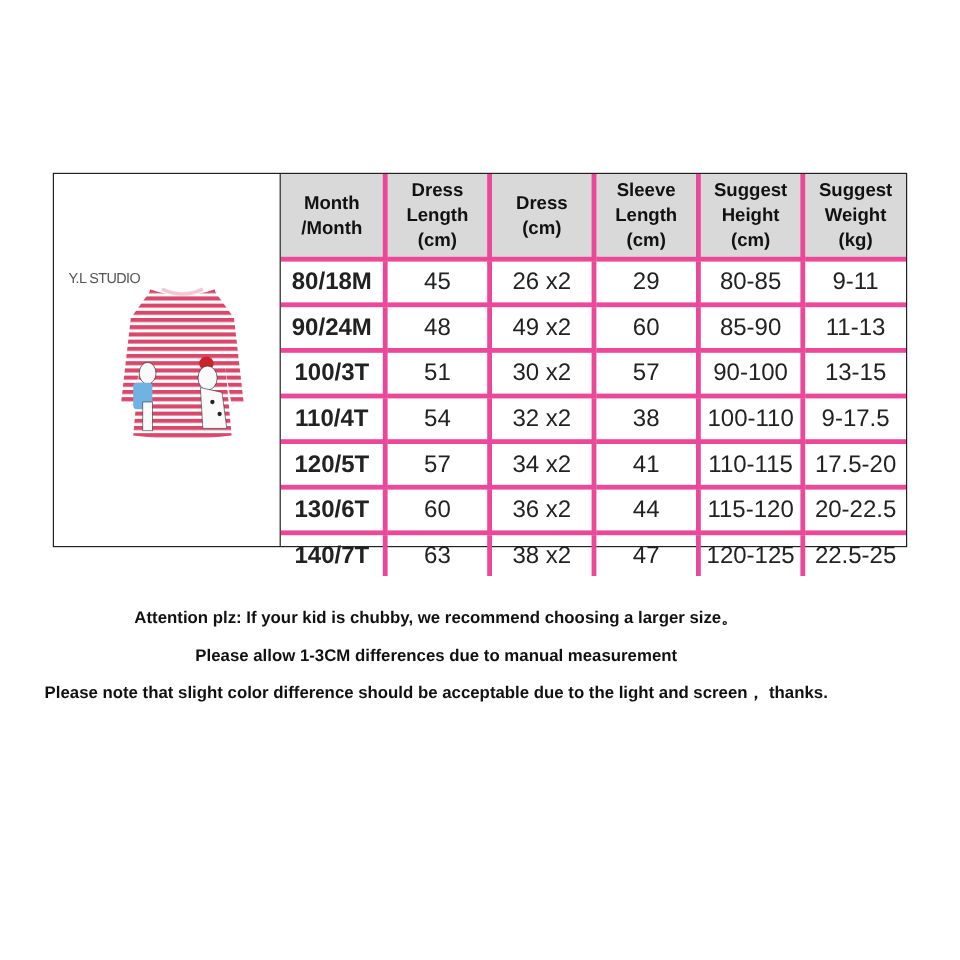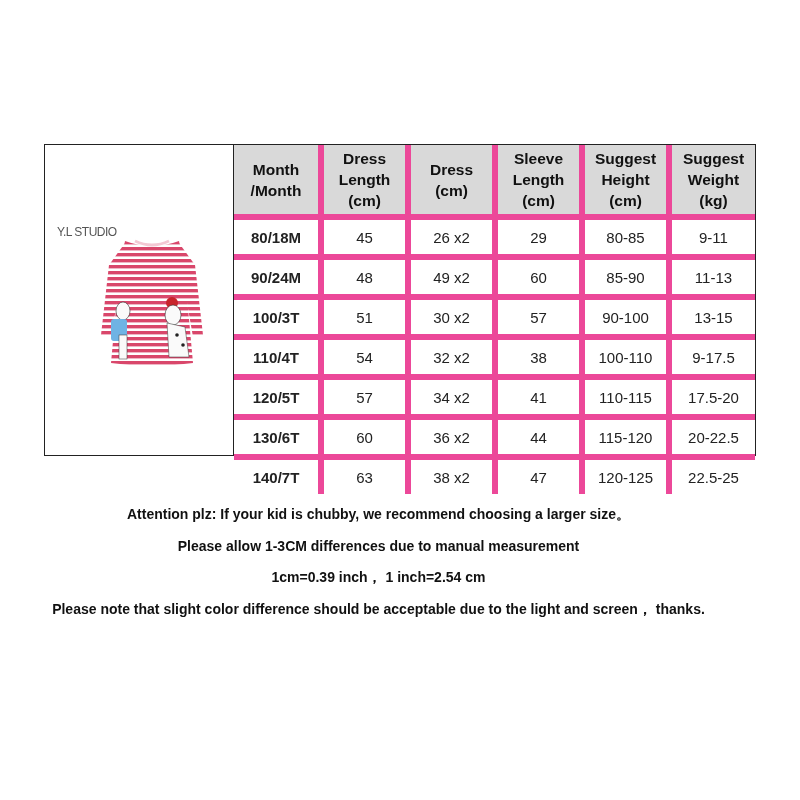--- a/index.html
+++ b/index.html
@@ -2,29 +2,29 @@
 <html><head>
 <meta charset="utf-8">
 <style>
   html, body { margin:0; padding:0; background:#ffffff; }
   body { width:800px; height:800px; position:relative; overflow:hidden; font-family:"Liberation Sans", sans-serif; color:#111; }
   .chart-box { position:absolute; left:44px; top:144px; width:712px; height:312px; border:1px solid #222; box-sizing:border-box; display:flex; }
   .image-cell { width:191px; height:100%; border-right:1px solid #222; box-sizing:border-box; position:relative; background:#fff; }
   .brand { position:absolute; left:12px; top:80px; font-size:12px; color:#555; letter-spacing:-0.5px; font-family:"Liberation Sans", sans-serif; }
   .dress { position:absolute; left:52px; top:90px; width:110px; height:135px; }
   table.size-table { border-collapse:collapse; width:521px; height:100%; table-layout:fixed; }
-  table.size-table td, table.size-table th { border:6px solid #ec4899; text-align:center; padding:0; font-size:15px; }
+  table.size-table td, table.size-table th { border:4px solid #ec4899; text-align:center; padding:0; font-size:20px; }
   table.size-table tr:first-child th { border-top:none; }
   table.size-table tr:last-child td { border-bottom:none; }
   table.size-table th:first-child, table.size-table td:first-child { border-left:none; }
   table.size-table th:last-child, table.size-table td:last-child { border-right:none; }
   table.size-table th { background:#d9d9d9; font-weight:bold; height:69px; line-height:21px; font-size:15.5px; }
   table.size-table td { height:34px; color:#222; }
   table.size-table td.size-col { font-weight:bold; }
-  .notes { position:absolute; left:15px; width:727px; top:500px; text-align:center; font-weight:bold; font-size:14px; color:#111; }
+  .notes { position:absolute; left:0; width:727px; top:500px; text-align:center; font-weight:bold; font-size:14px; color:#111; }
   .notes p { margin:0; height:31.5px; line-height:28px; }
 </style>
 </head>
 <body>
 
 <div class="chart-box">
   <div class="image-cell">
     <span class="brand">Y.L STUDIO</span>
     <svg class="dress" viewBox="0 0 110 135" xmlns="http://www.w3.org/2000/svg">
       <defs>
@@ -126,15 +126,14 @@
       <td>120-125</td>
       <td>22.5-25</td>
     </tr>
   </tbody>
     </table>
 </div>
 
 <div class="notes">
   <p>Attention plz: If your kid is chubby, we recommend choosing a larger size。</p>
   <p>Please allow 1-3CM differences due to manual measurement</p>
-  <p>1cm=0.39 inch， 1 inch=2.54 cm</p>
   <p>Please note that slight color difference should be acceptable due to the light and screen，  thanks.</p>
 </div>
 
 </body></html>

